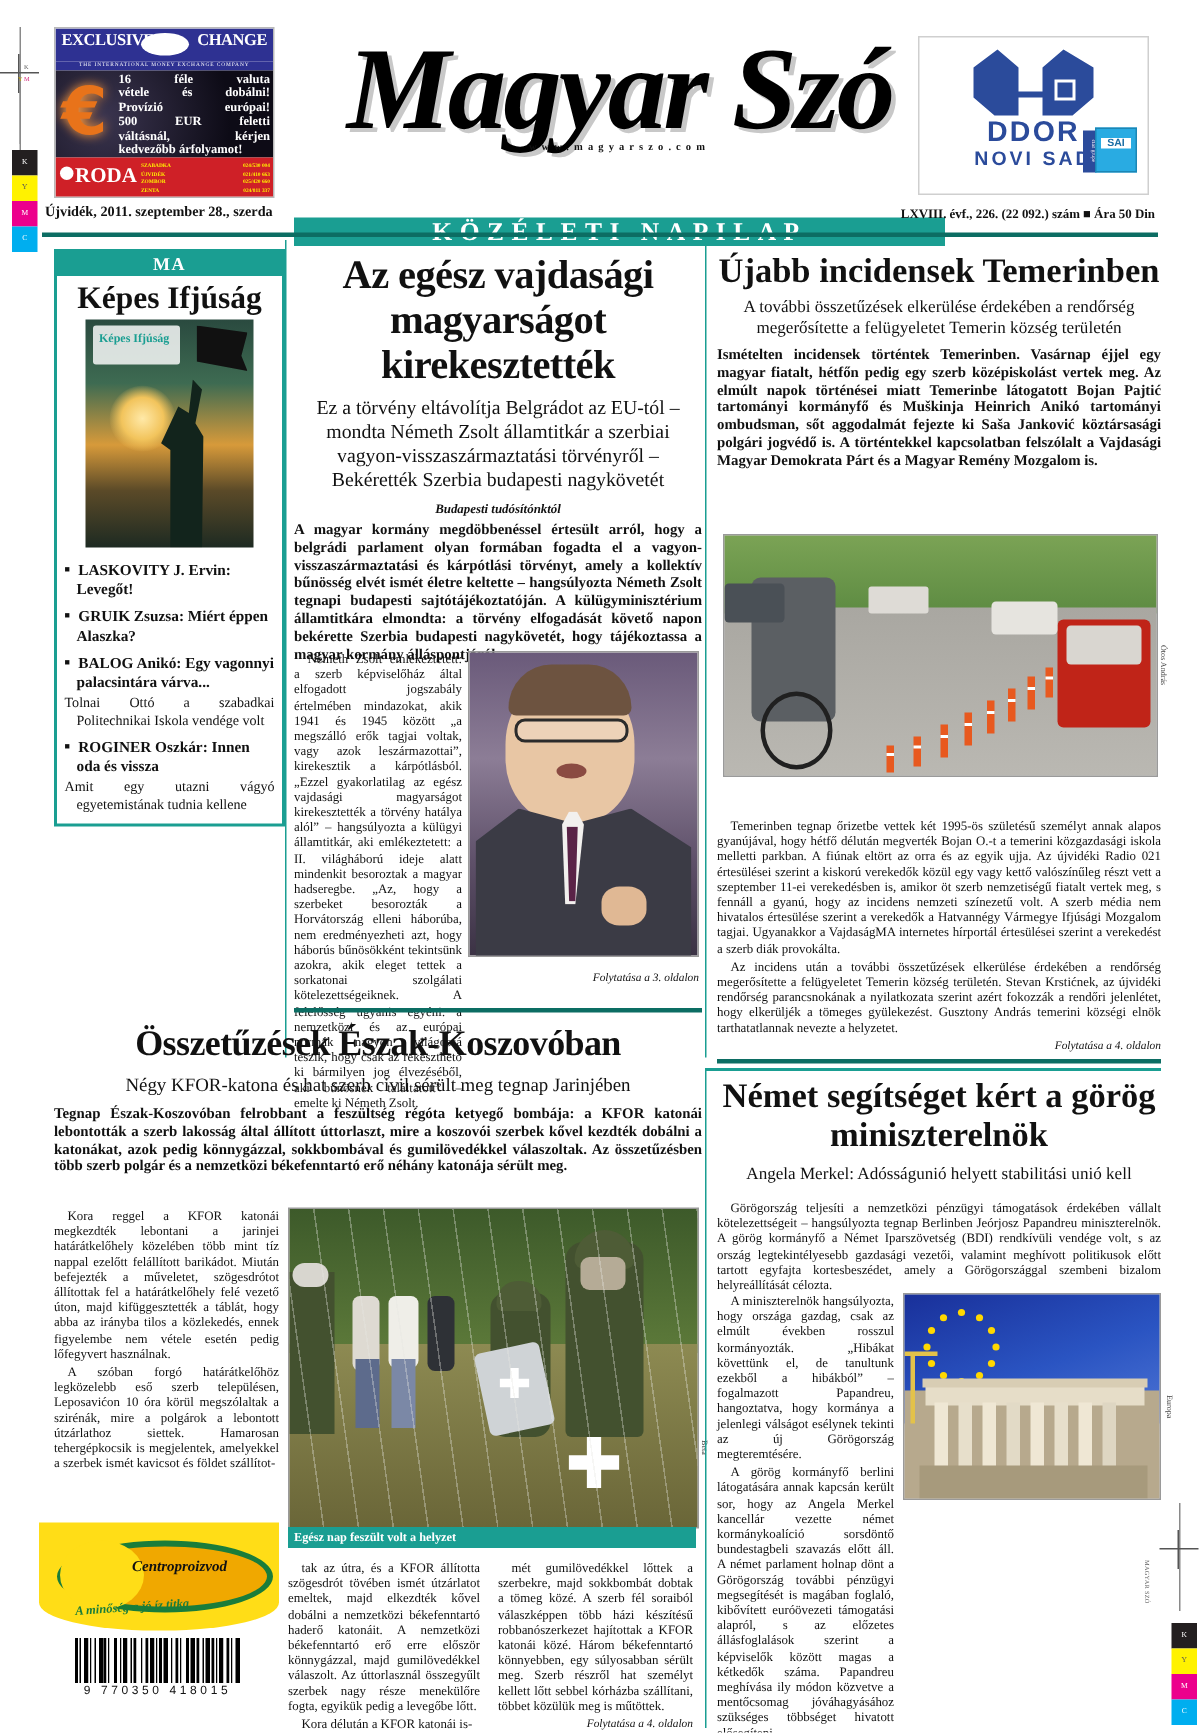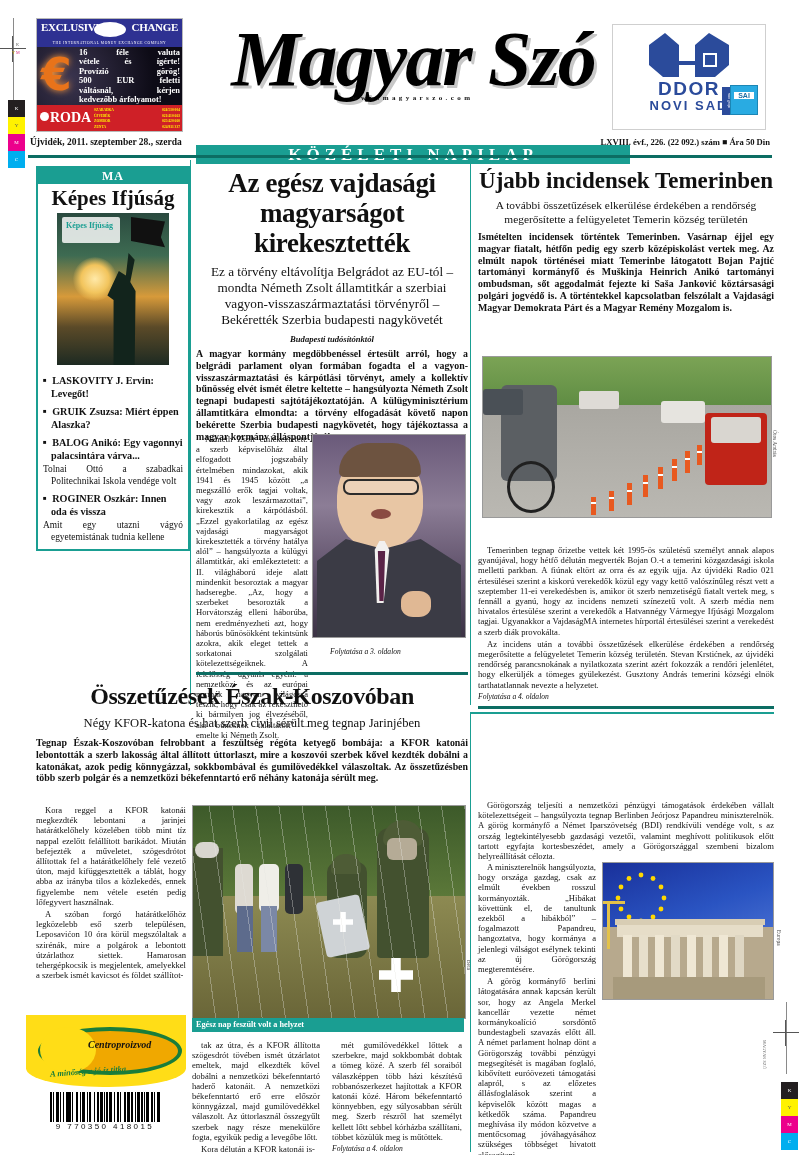--- a/index.html
+++ b/index.html
@@ -88,21 +88,21 @@
   .ma-item:before{content:"\25A0";font-size:6px;margin-right:3px;vertical-align:2px;}
   .ma-desc{font-weight:normal;font-size:9.4px;line-height:12px;text-align:justify;margin-top:1px;}
 
   
   .hl-main{text-align:center;font-weight:bold;font-size:27px;line-height:30px;letter-spacing:-.4px;}
   .hl-sub{text-align:center;font-size:13.2px;line-height:16px;margin-top:6px;}
   .byline{text-align:center;font-size:8.6px;font-style:italic;font-weight:bold;margin:6px 0 4px;}
   .lead{font-weight:bold;font-size:9.9px;line-height:11.8px;text-align:justify;}
   .body-txt{font-size:8.6px;line-height:10.2px;text-align:justify;}
   .body-txt p{text-indent:9px;}
-  .cont{font-size:7.6px;font-style:italic;margin-top:2px;}
+  .cont{font-size:7.6px;font-style:italic;text-align:right;margin-top:2px;}
 
   .hl-r{text-align:center;font-weight:bold;font-size:23px;line-height:26px;}
   .hl-r-sub{text-align:center;font-size:11.4px;line-height:14px;margin-top:4px;}
 
   .photo-cap{background:#1a9e92;color:#fff;font-weight:bold;font-size:8.2px;line-height:10px;padding:2px 4px;}
   .credit{position:absolute;font-size:5.4px;color:#444;writing-mode:vertical-rl;}
 
   
   .ph{position:relative;overflow:hidden;border:1px solid #9a9a9a;}
   .ph-temerin{background:linear-gradient(#7fa05a 0%,#9db46d 18%,#9b9b96 32%,#b3b1ab 58%,#a5a39d 100%);}
@@ -172,25 +172,25 @@
         <div class="euro">€</div>
         <div class="lines">
           <span>
               <b>16</b>
               <b>féle</b>
               <b>valuta</b>
             </span>
           <span>
               <b>vétele</b>
               <b>és</b>
-              <b>ígérte!</b>
+              <b>dobálni!</b>
             </span>
           <span>
               <b>Provízió</b>
-              <b>görög!</b>
+              <b>európai!</b>
             </span>
           <span>
               <b>500</b>
               <b>EUR</b>
               <b>feletti</b>
             </span>
           <span>
               <b>váltásnál,</b>
               <b>kérjen</b>
             </span>
@@ -400,20 +400,24 @@
     <p style="margin-top:2px;">Kora délután a KFOR katonái is-</p>
   </div>
   <div class="col body-txt" style="left:332px;top:1040px;width:130px;">
     <p>mét gumilövedékkel lőttek a szerbekre, majd sokkbombát dobtak a tömeg közé. A szerb fél soraiból válaszképpen több házi készítésű robbanószerkezet hajítottak a KFOR katonái közé. Három békefenntartó könnyebben, egy súlyosabban sérült meg. Szerb részről hat személyt kellett lőtt sebbel kórházba szállítani, többet közülük meg is műtöttek.</p>
     <div class="cont">Folytatása a 4. oldalon</div>
   </div>
 
   <div style="position:absolute;left:470px;top:712px;width:304px;height:2px;background:#1a9e92;"></div>
   <div style="position:absolute;left:470px;top:712px;width:1px;height:440px;background:#1a9e92;"></div>
 
+  <div class="col" style="left:478px;top:718px;width:296px;">
+    <div class="hl-r">Német segítséget kért a görög miniszterelnök</div>
+    <div class="hl-r-sub" style="margin-top:6px;">Angela Merkel: Adósságunió helyett stabilitási unió kell</div>
+  </div>
 
   <div class="col body-txt" style="left:478px;top:800px;width:296px;">
     <p>Görögország teljesíti a nemzetközi pénzügyi támogatások érdekében vállalt kötelezettségeit – hangsúlyozta tegnap Berlinben Jeórjosz Papandreu miniszterelnök. A görög kormányfő a Német Iparszövetség (BDI) rendkívüli vendége volt, s az ország legtekintélyesebb gazdasági vezetői, valamint meghívott politikusok előtt tartott egyfajta kortesbeszédet, amely a Görögországgal szembeni bizalom helyreállítását célozta.</p>
   </div>
 
   <div class="ph ph-greece" style="position:absolute;left:602px;top:862px;width:170px;height:136px;">
     <div style="position:absolute;left:0;top:0;width:170px;height:86px;background:linear-gradient(160deg,#19309a 0%,#2a54c2 55%,#4d74d4 100%);"></div>
     <svg style="position:absolute;left:8px;top:6px;" width="60" height="58" viewBox="0 0 60 58" xmlns="http://www.w3.org/2000/svg">
       <g fill="#ffd800">
         <circle cx="30" cy="6" r="2.4"></circle>

